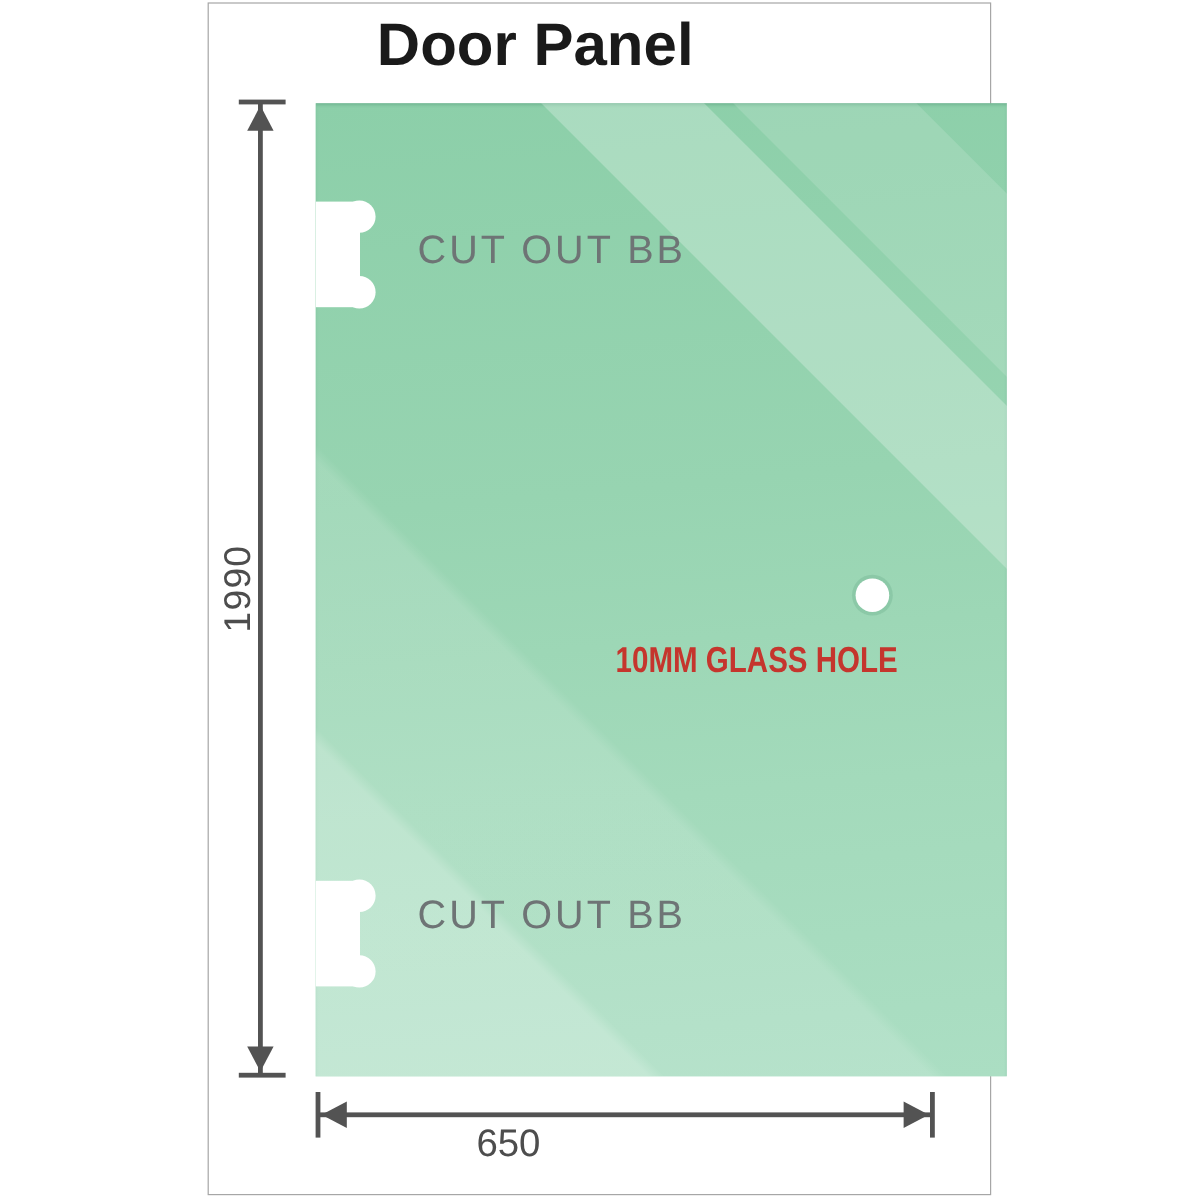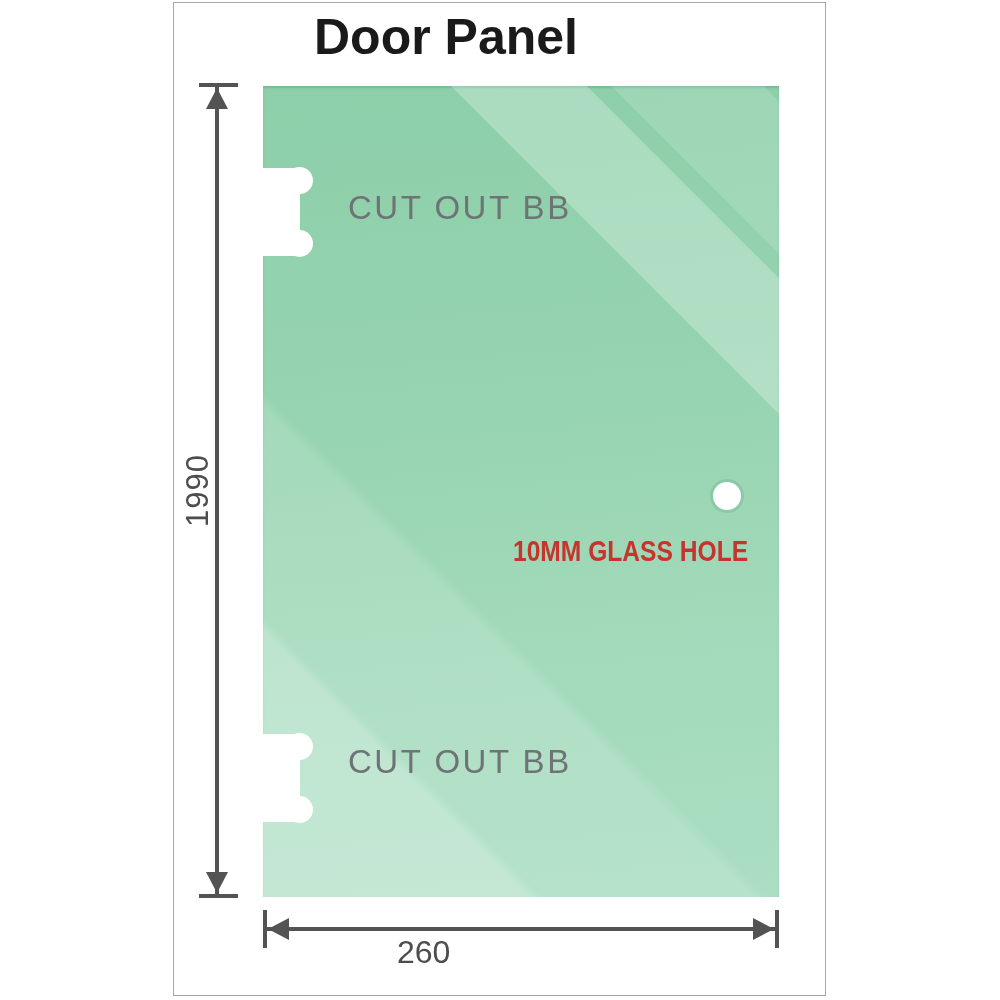--- a/index.html
+++ b/index.html
@@ -37,21 +37,21 @@
     font-weight: bold;
     color: #1a1a1a;
     letter-spacing: 0px;
   }
 
   
   .panel {
     position: absolute;
     left: 263px;
     top: 86px;
-    width: 516px;
+    width: 576px;
     height: 811px;
     background: linear-gradient(175deg, #8ccfa9 0%, #97d4b1 40%, #a3dabb 70%, #abdec3 100%);
     overflow: hidden;
     box-shadow: inset 0 2px 2px rgba(70,140,110,0.30);
   }
 
   
   .sheen {
     position: absolute;
     top: -30px;
@@ -249,14 +249,14 @@
   <div class="arrow-down"></div>
   <div class="vdim-label">1990</div>
 </div>
 
 <div class="hdim">
   <div class="tick-v tick-left"></div>
   <div class="tick-v tick-right"></div>
   <div class="hline"></div>
   <div class="arrow-left"></div>
   <div class="arrow-right"></div>
-  <div class="hdim-label">260</div>
+  <div class="hdim-label">650</div>
 </div>
 
 </body></html>

